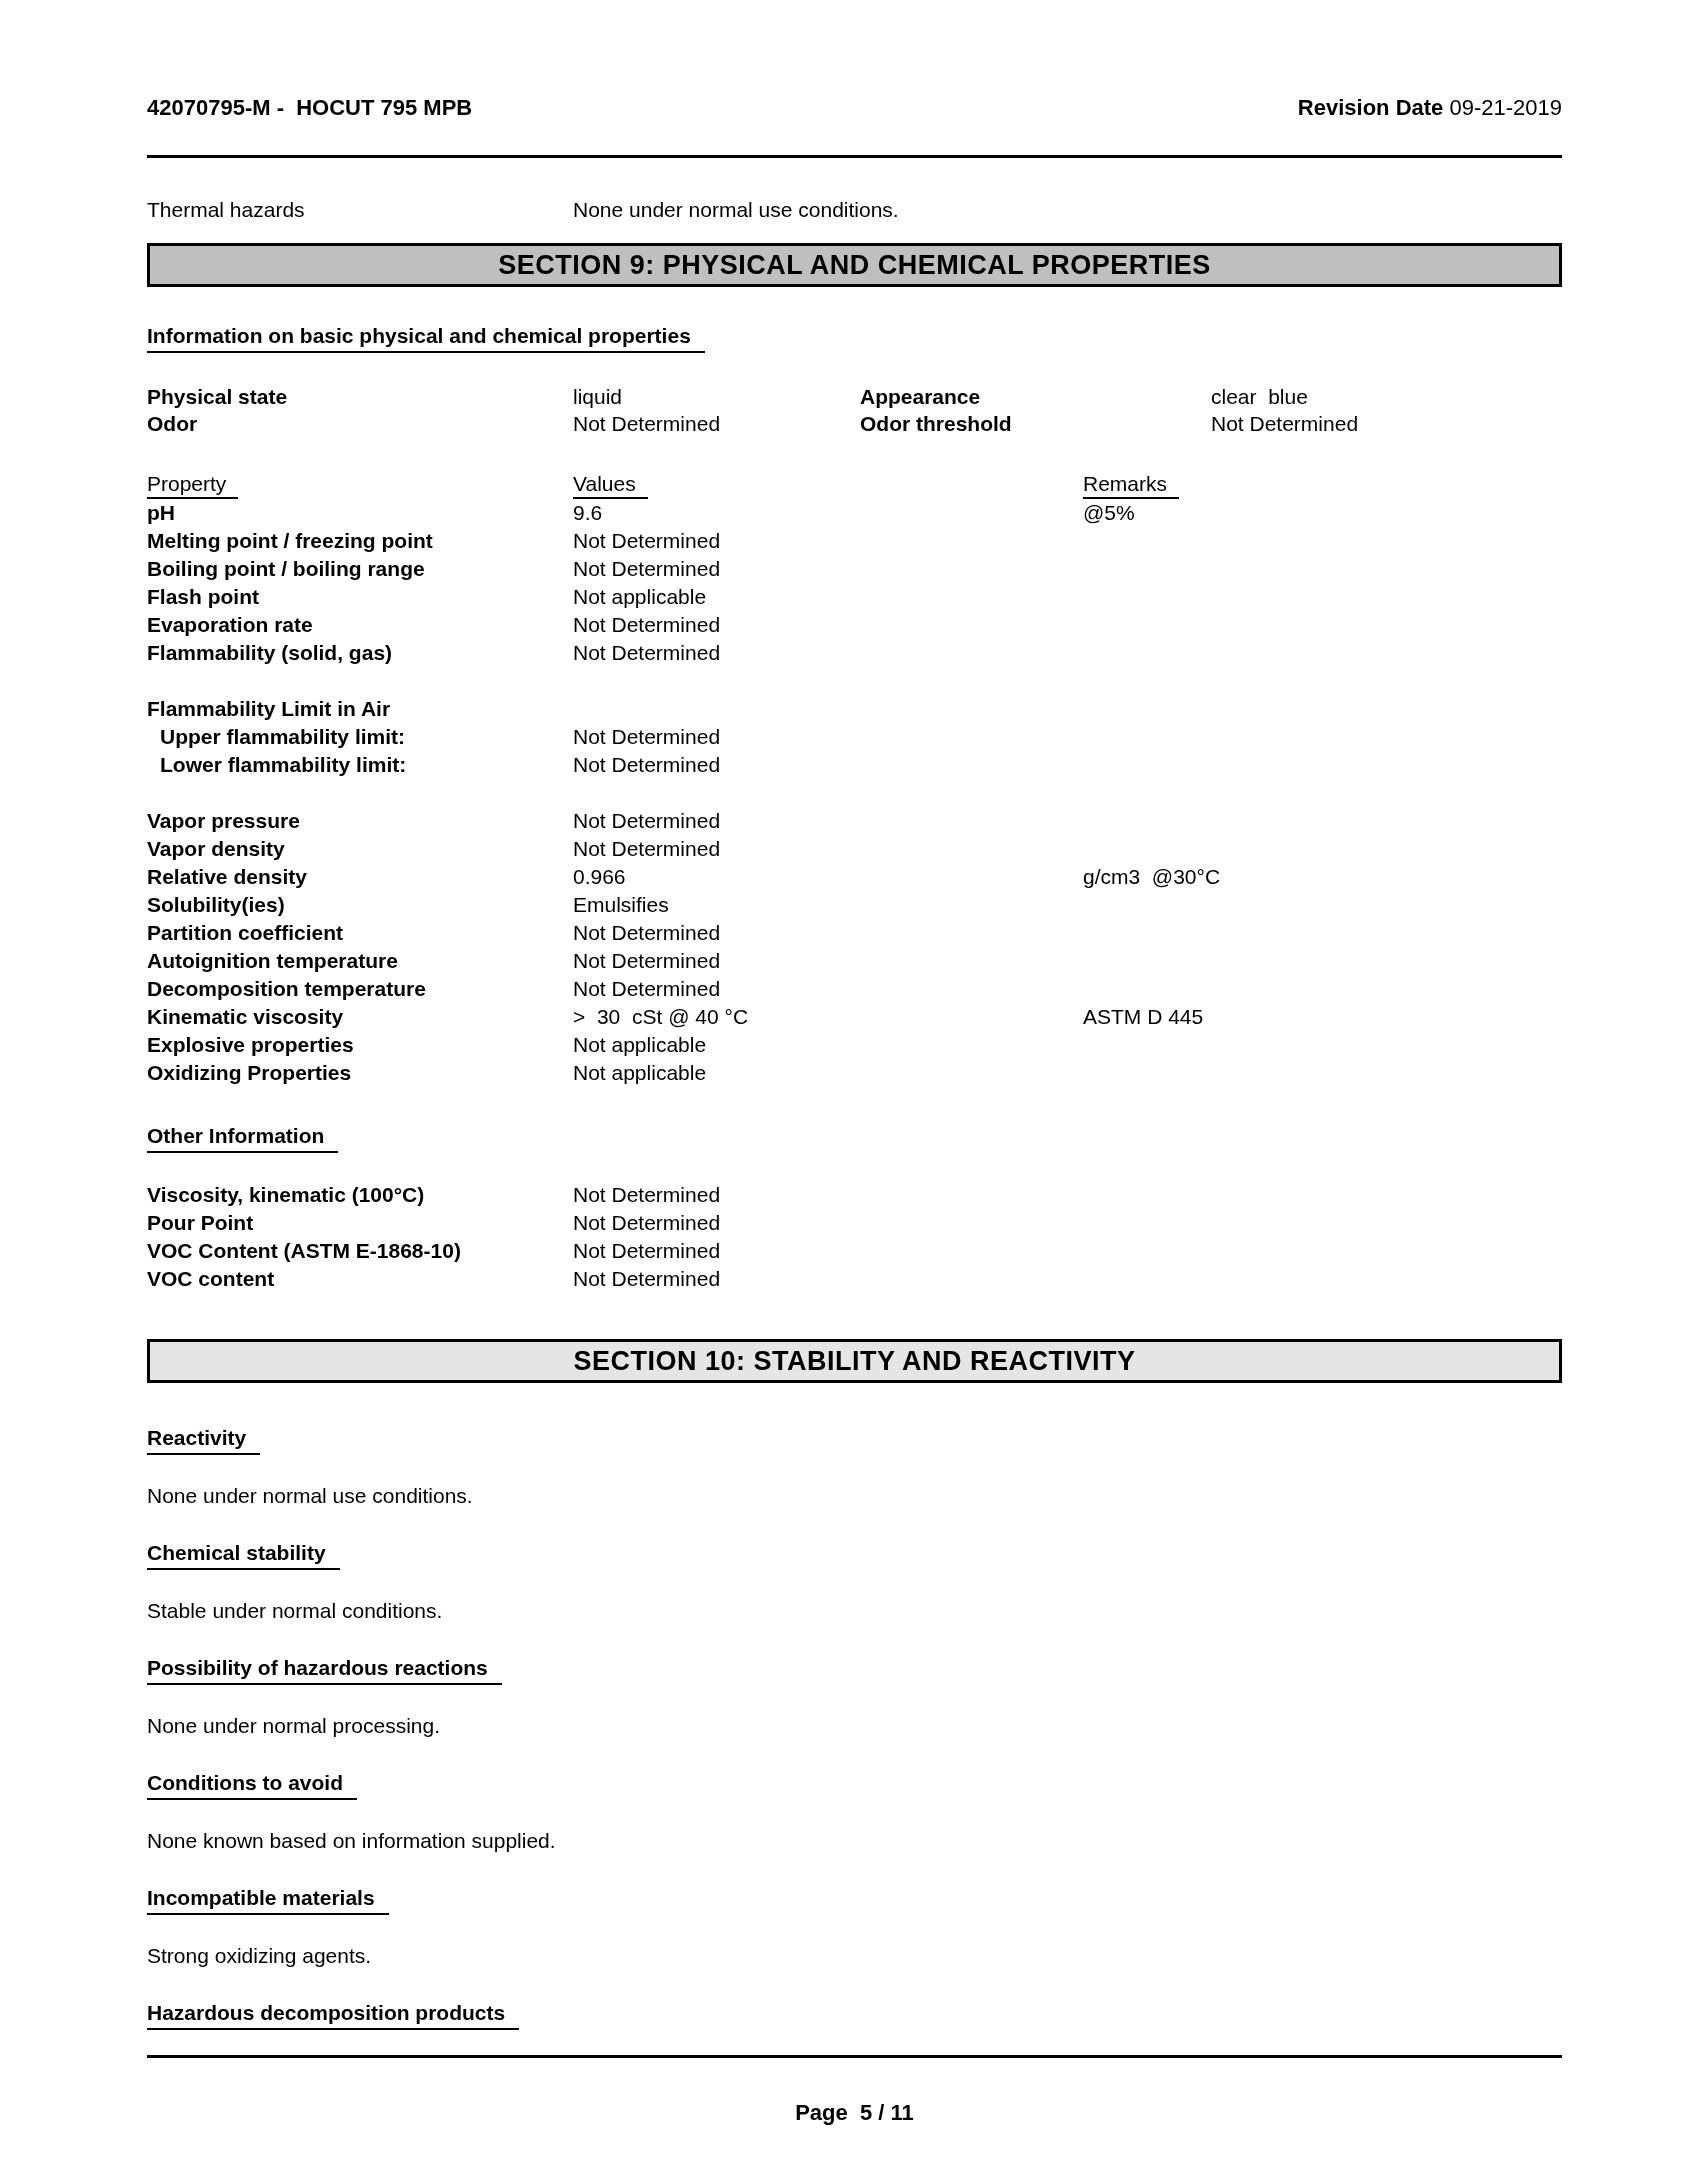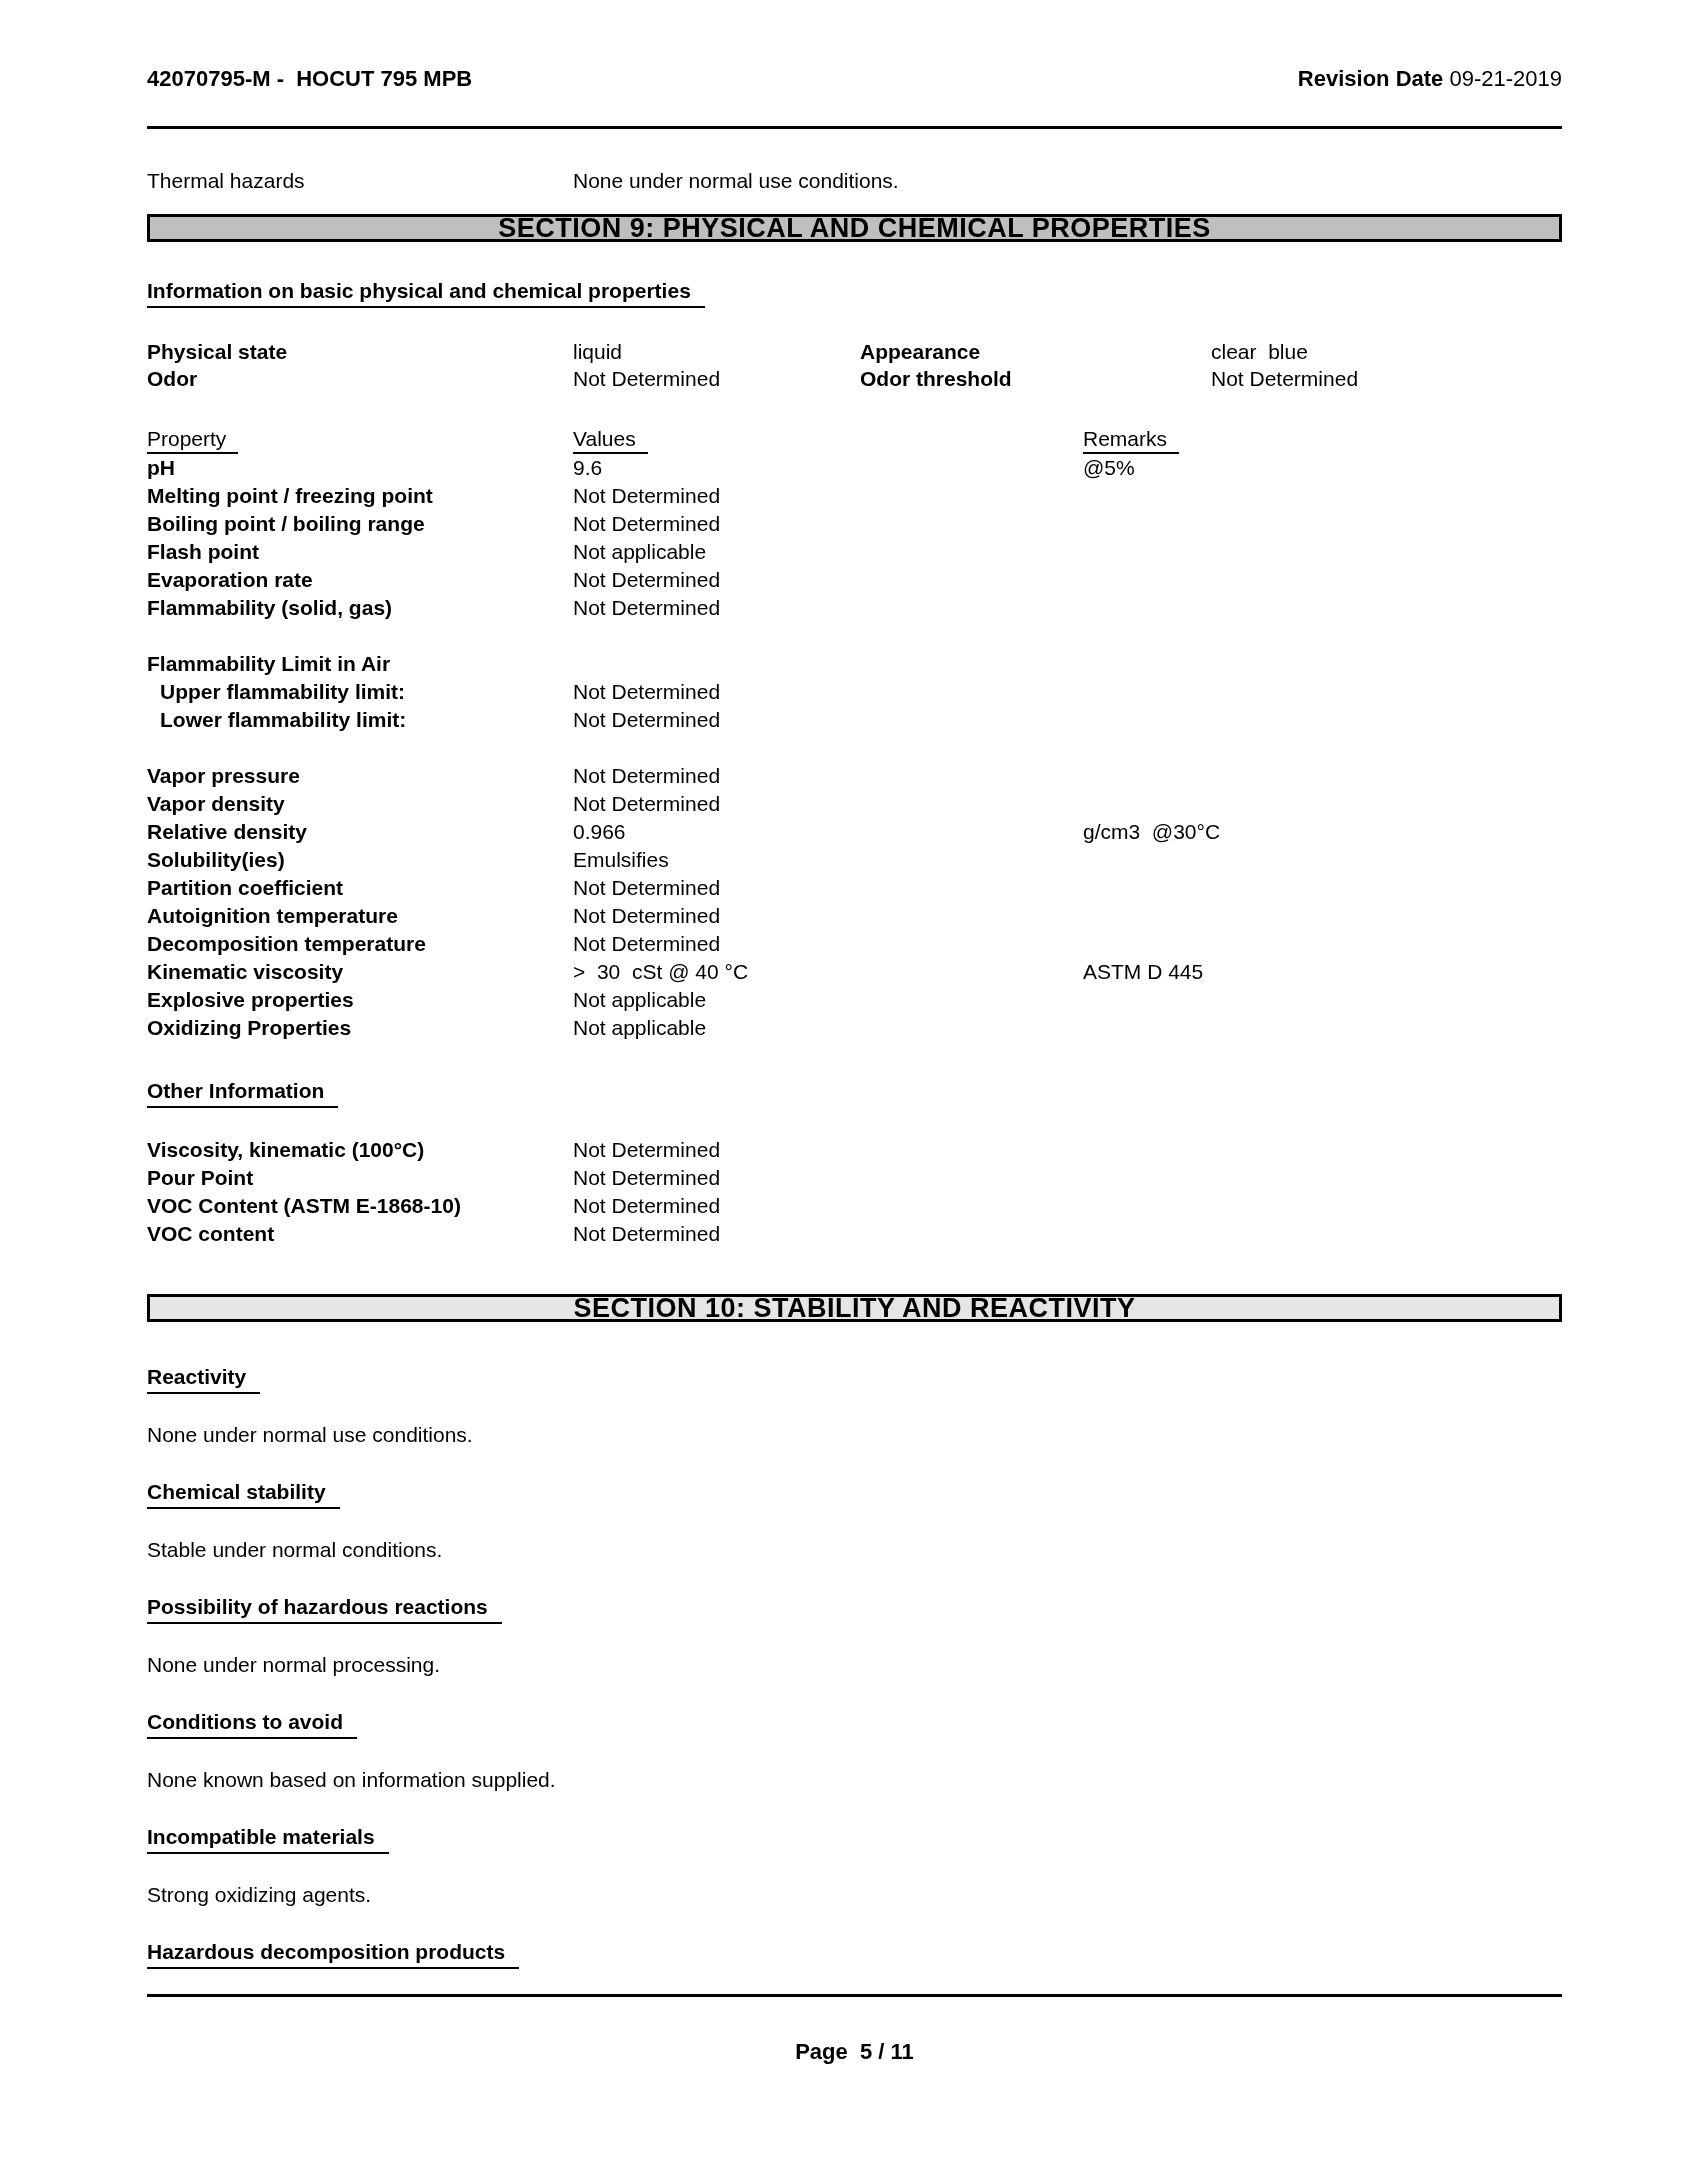--- a/index.html
+++ b/index.html
@@ -3,36 +3,36 @@
 <meta charset="utf-8">
 <style>
   * { margin:0; padding:0; box-sizing:border-box; }
   html, body { width:1683px; height:2178px; background:#ffffff; }
   body {
     font-family:"Liberation Sans", sans-serif;
     font-size:21px;
     color:#000000;
     overflow:hidden;
   }
-  .page { padding:66px 121px 0 147px; }
+  .page { padding:95px 121px 0 147px; }
 
   
   .hdr { display:flex; justify-content:space-between; align-items:baseline; }
   .hdr-left { font-weight:bold; font-size:22px; white-space:pre-wrap; }
   .hdr-right { font-size:22px; white-space:pre-wrap; }
   .hdr-right .lbl { font-weight:bold; }
   .rule { border:none; border-top:3px solid #000; margin-top:34px; }
 
   
   .thermal { display:grid; grid-template-columns:426px auto; margin-top:38px; line-height:27px; }
   .thermal .lbl { font-weight:normal; }
 
   
   .banner {
-    margin-top:20px; height:28px;
+    margin-top:20px; height:44px;
     border:3px solid #000;
     display:flex; align-items:center; justify-content:center;
     font-weight:bold; font-size:27px; letter-spacing:0.5px;
   }
   .banner2 { margin-top:46px; }
 
   
   .uhead { margin-top:36px; }
   .uhead span {
     font-weight:bold; display:inline-block;

